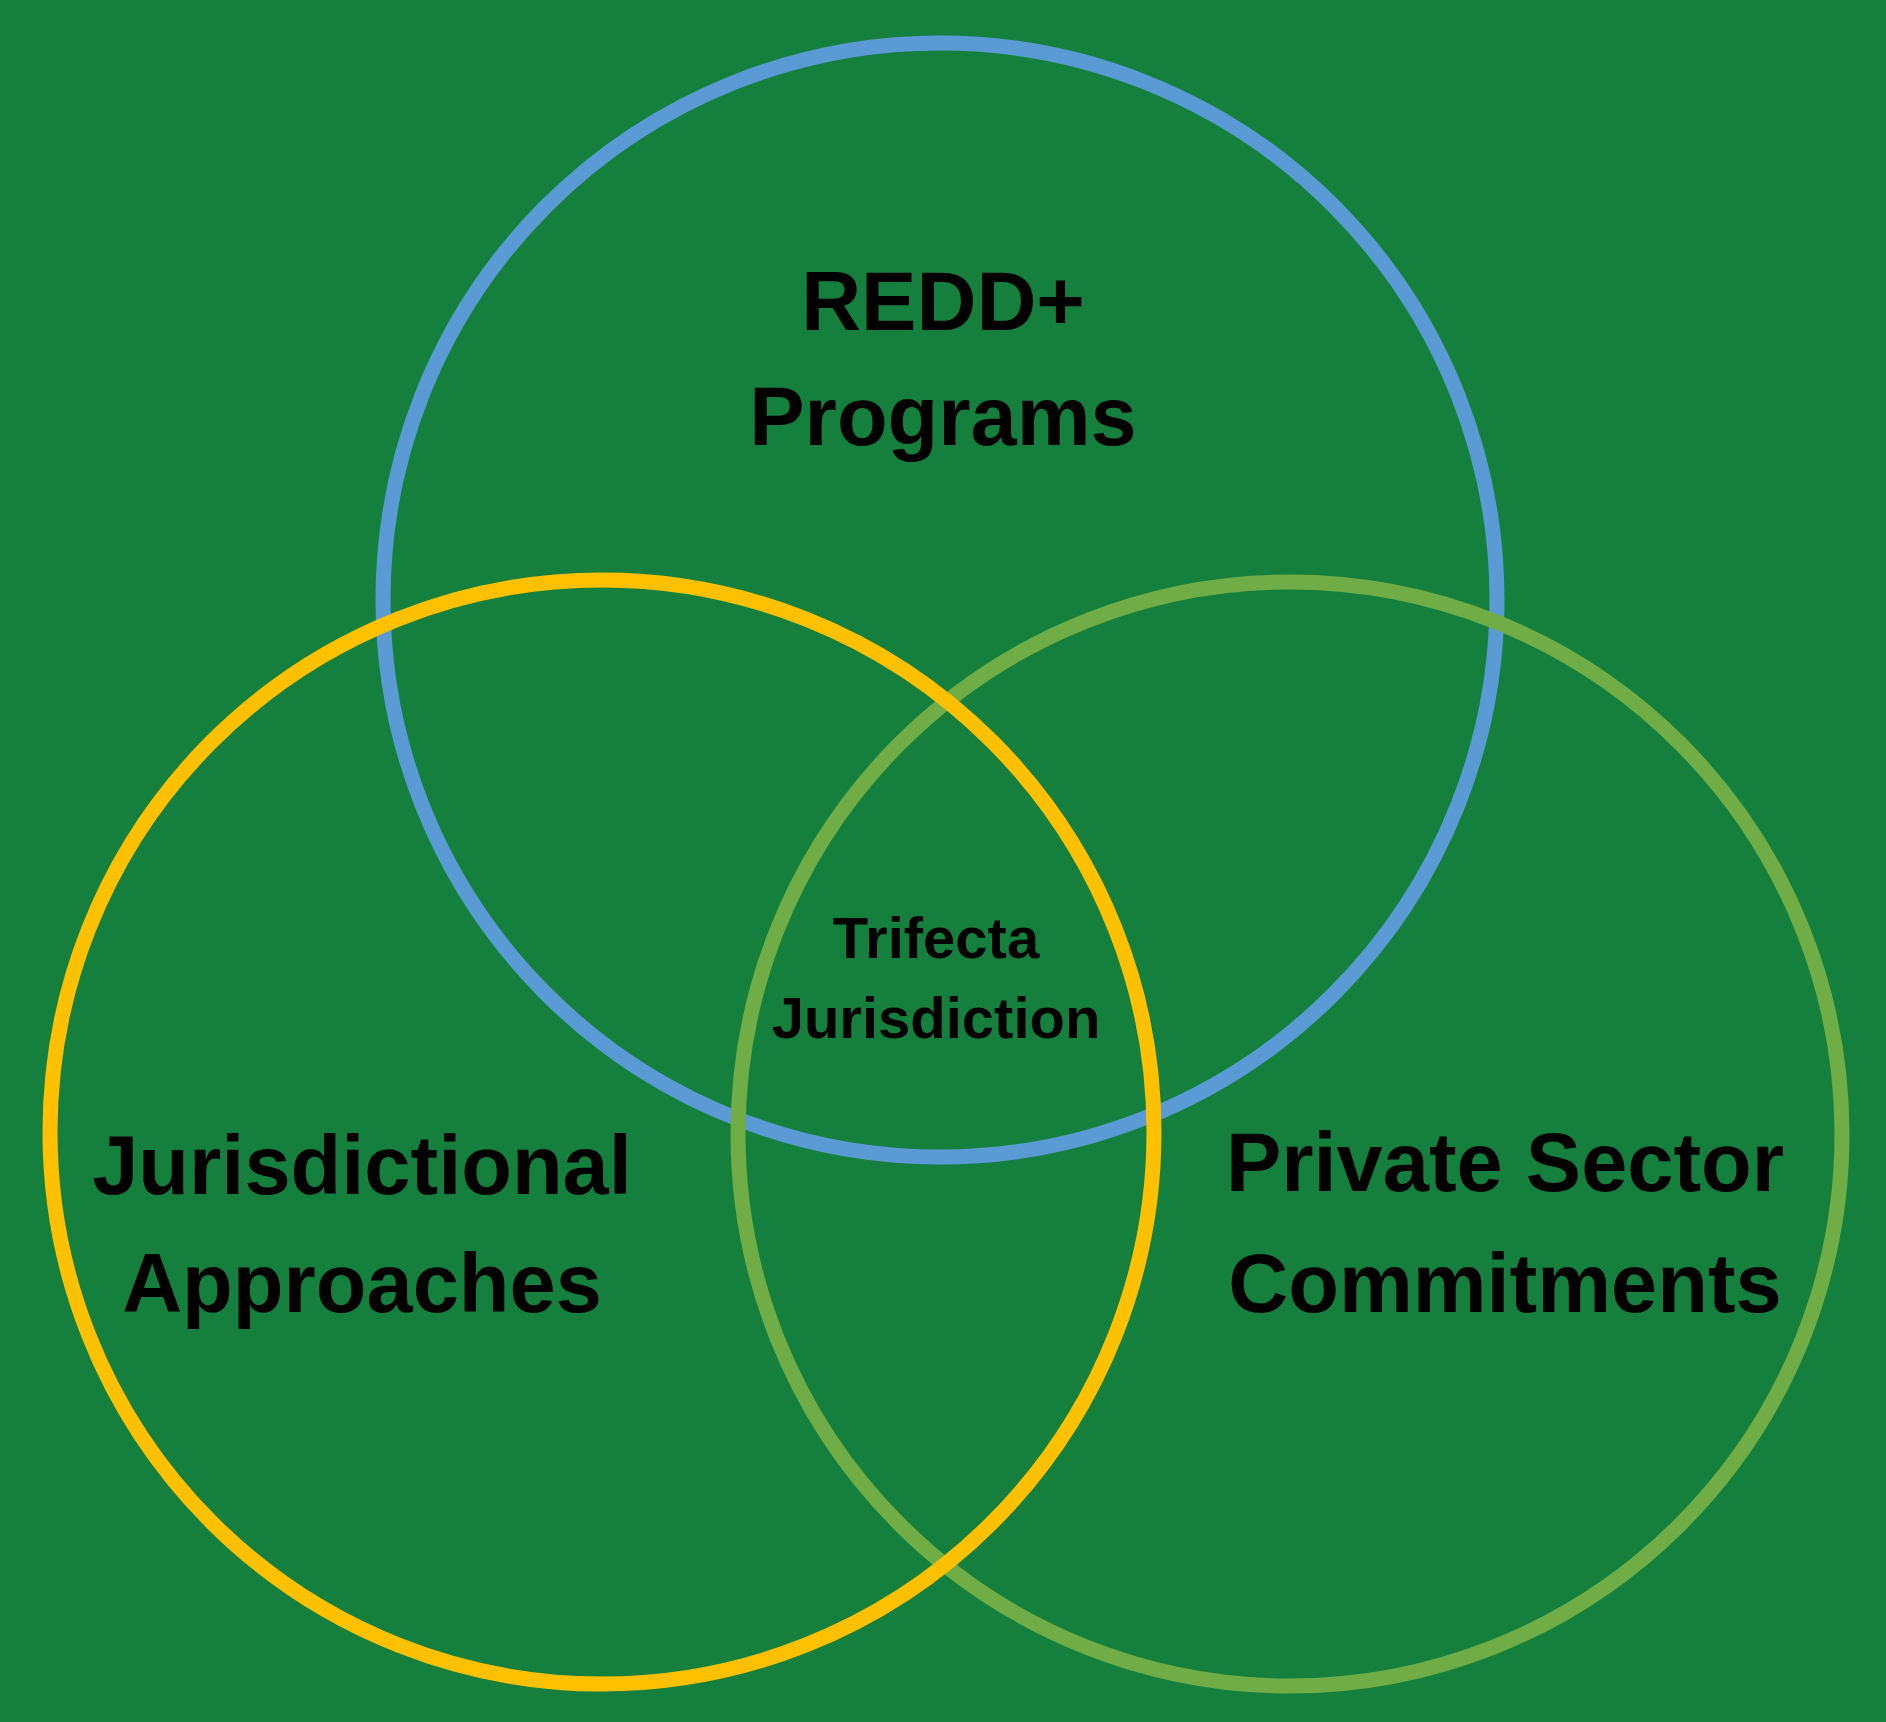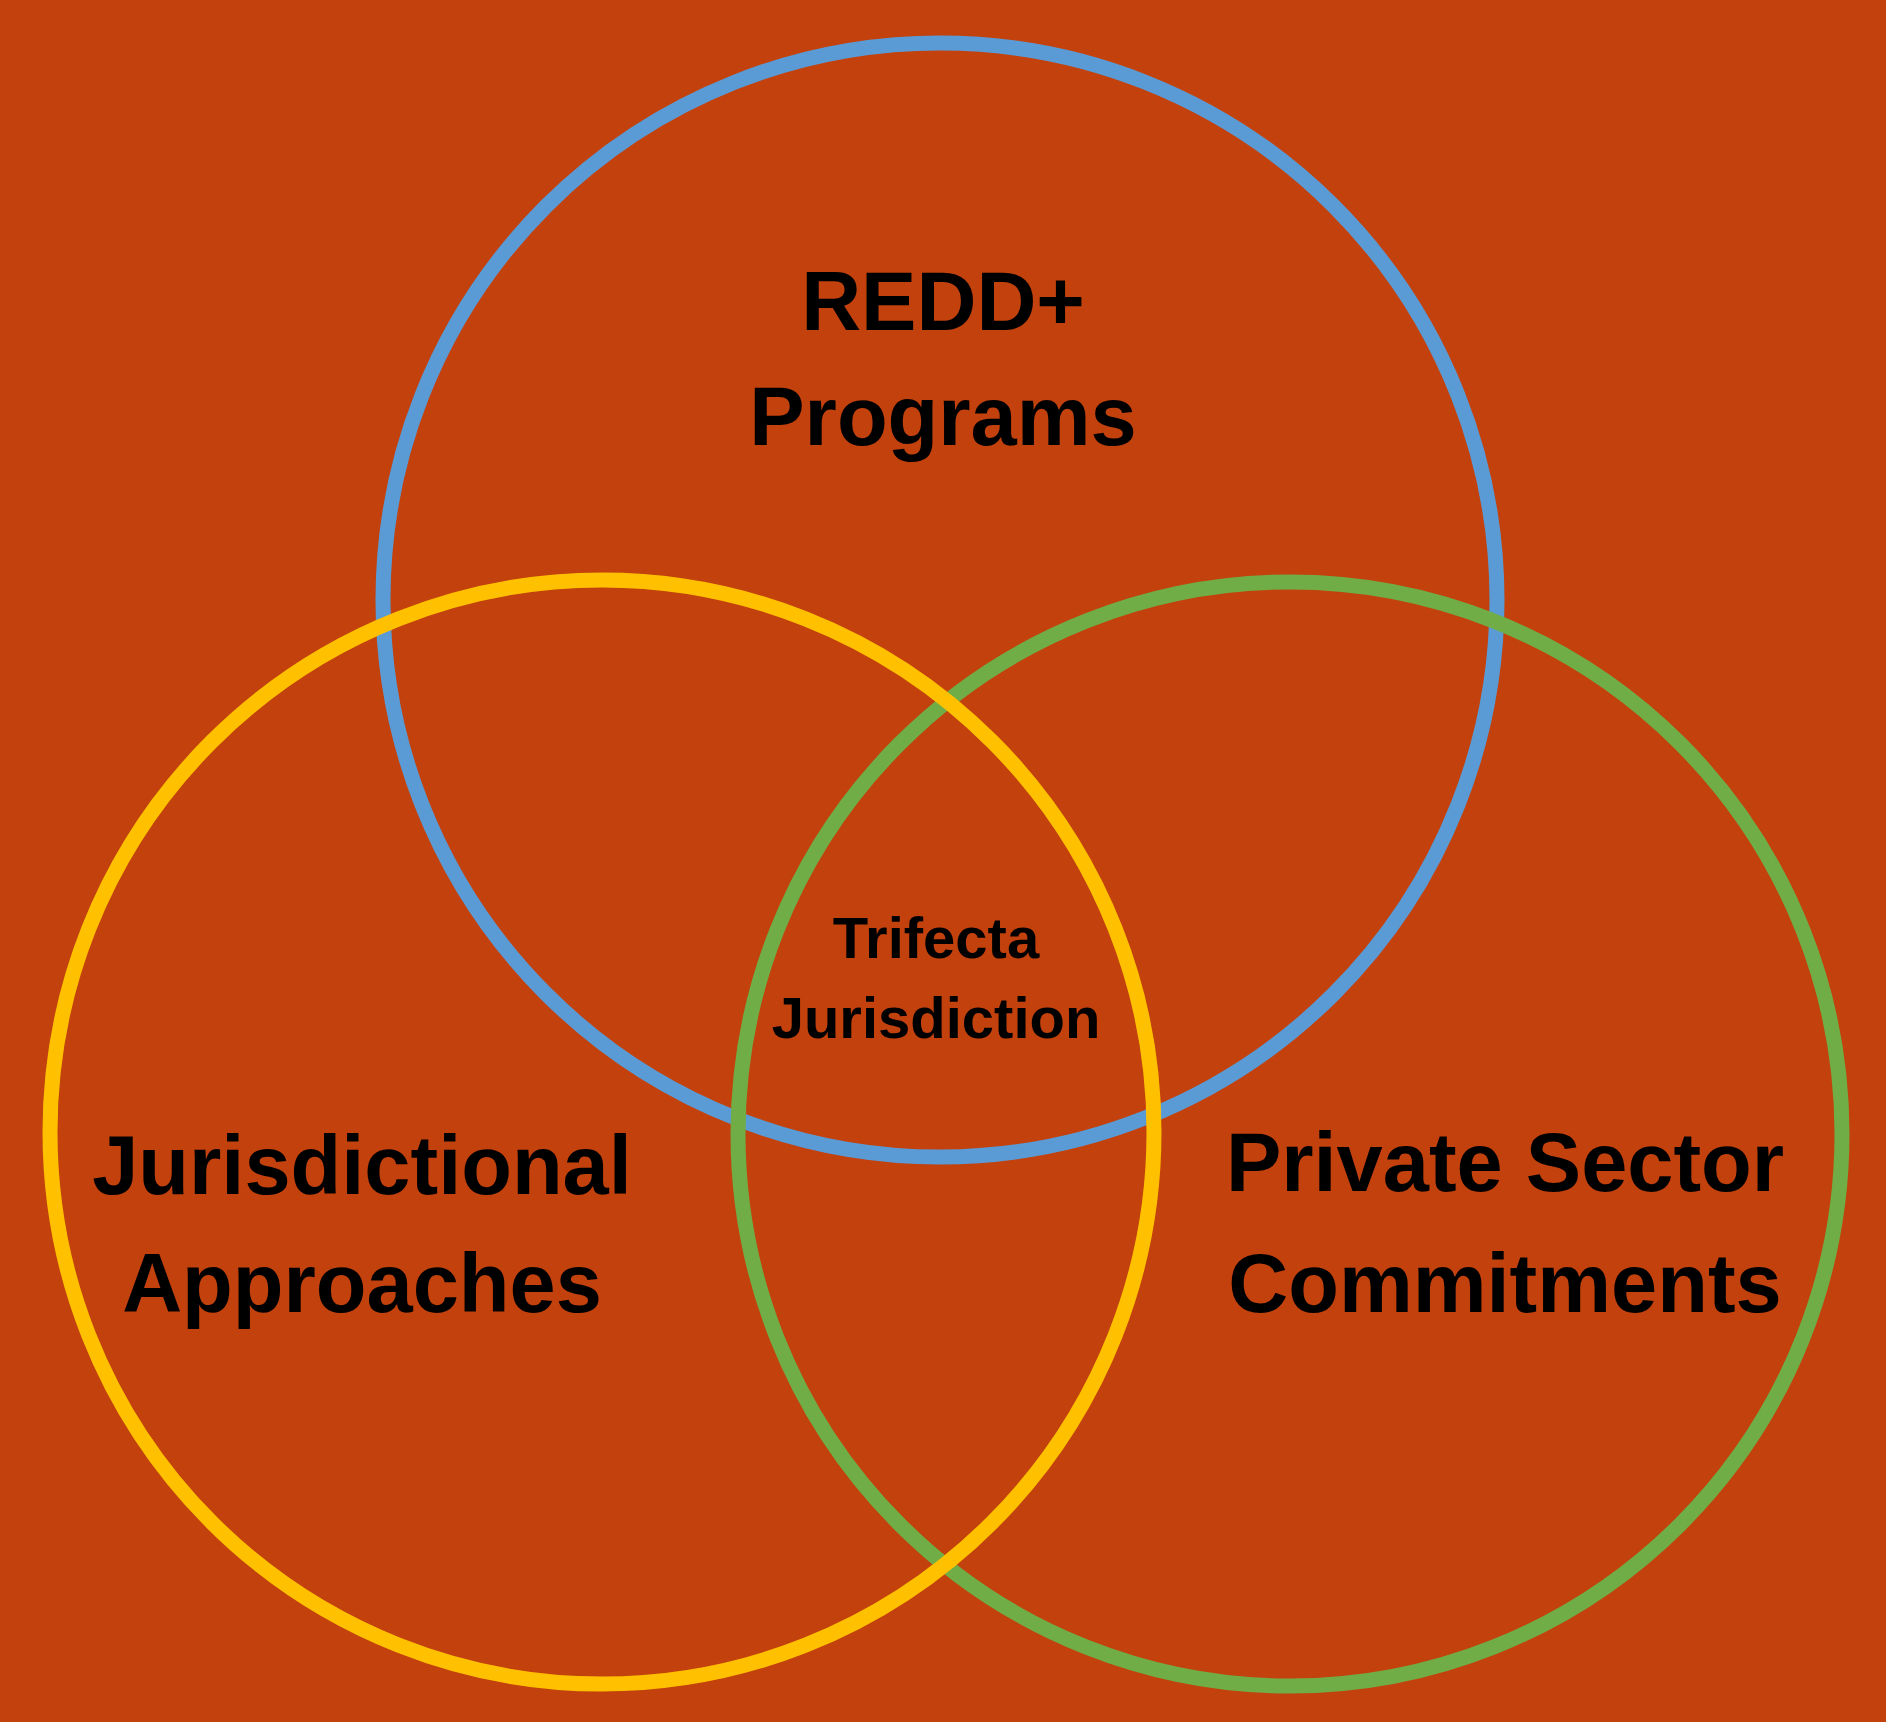--- a/index.html
+++ b/index.html
@@ -3,21 +3,21 @@
 <meta charset="utf-8">
 <style>
   html, body {
     margin: 0;
     padding: 0;
     background: #ffffff;
   }
   .stage {
     width: 1886px;
     height: 1722px;
-    background: #c2410c;
+    background: #15803d;
     position: relative;
     overflow: hidden;
   }
   svg.venn {
     display: block;
     width: 1886px;
     height: 1722px;
   }
   .ring {
     fill: none;

